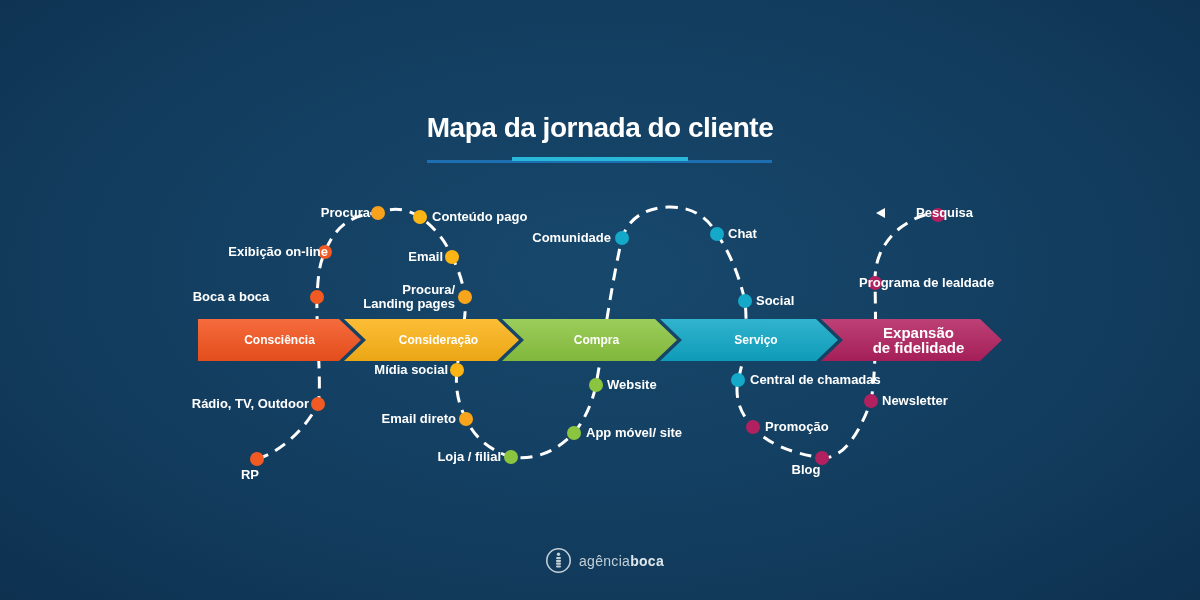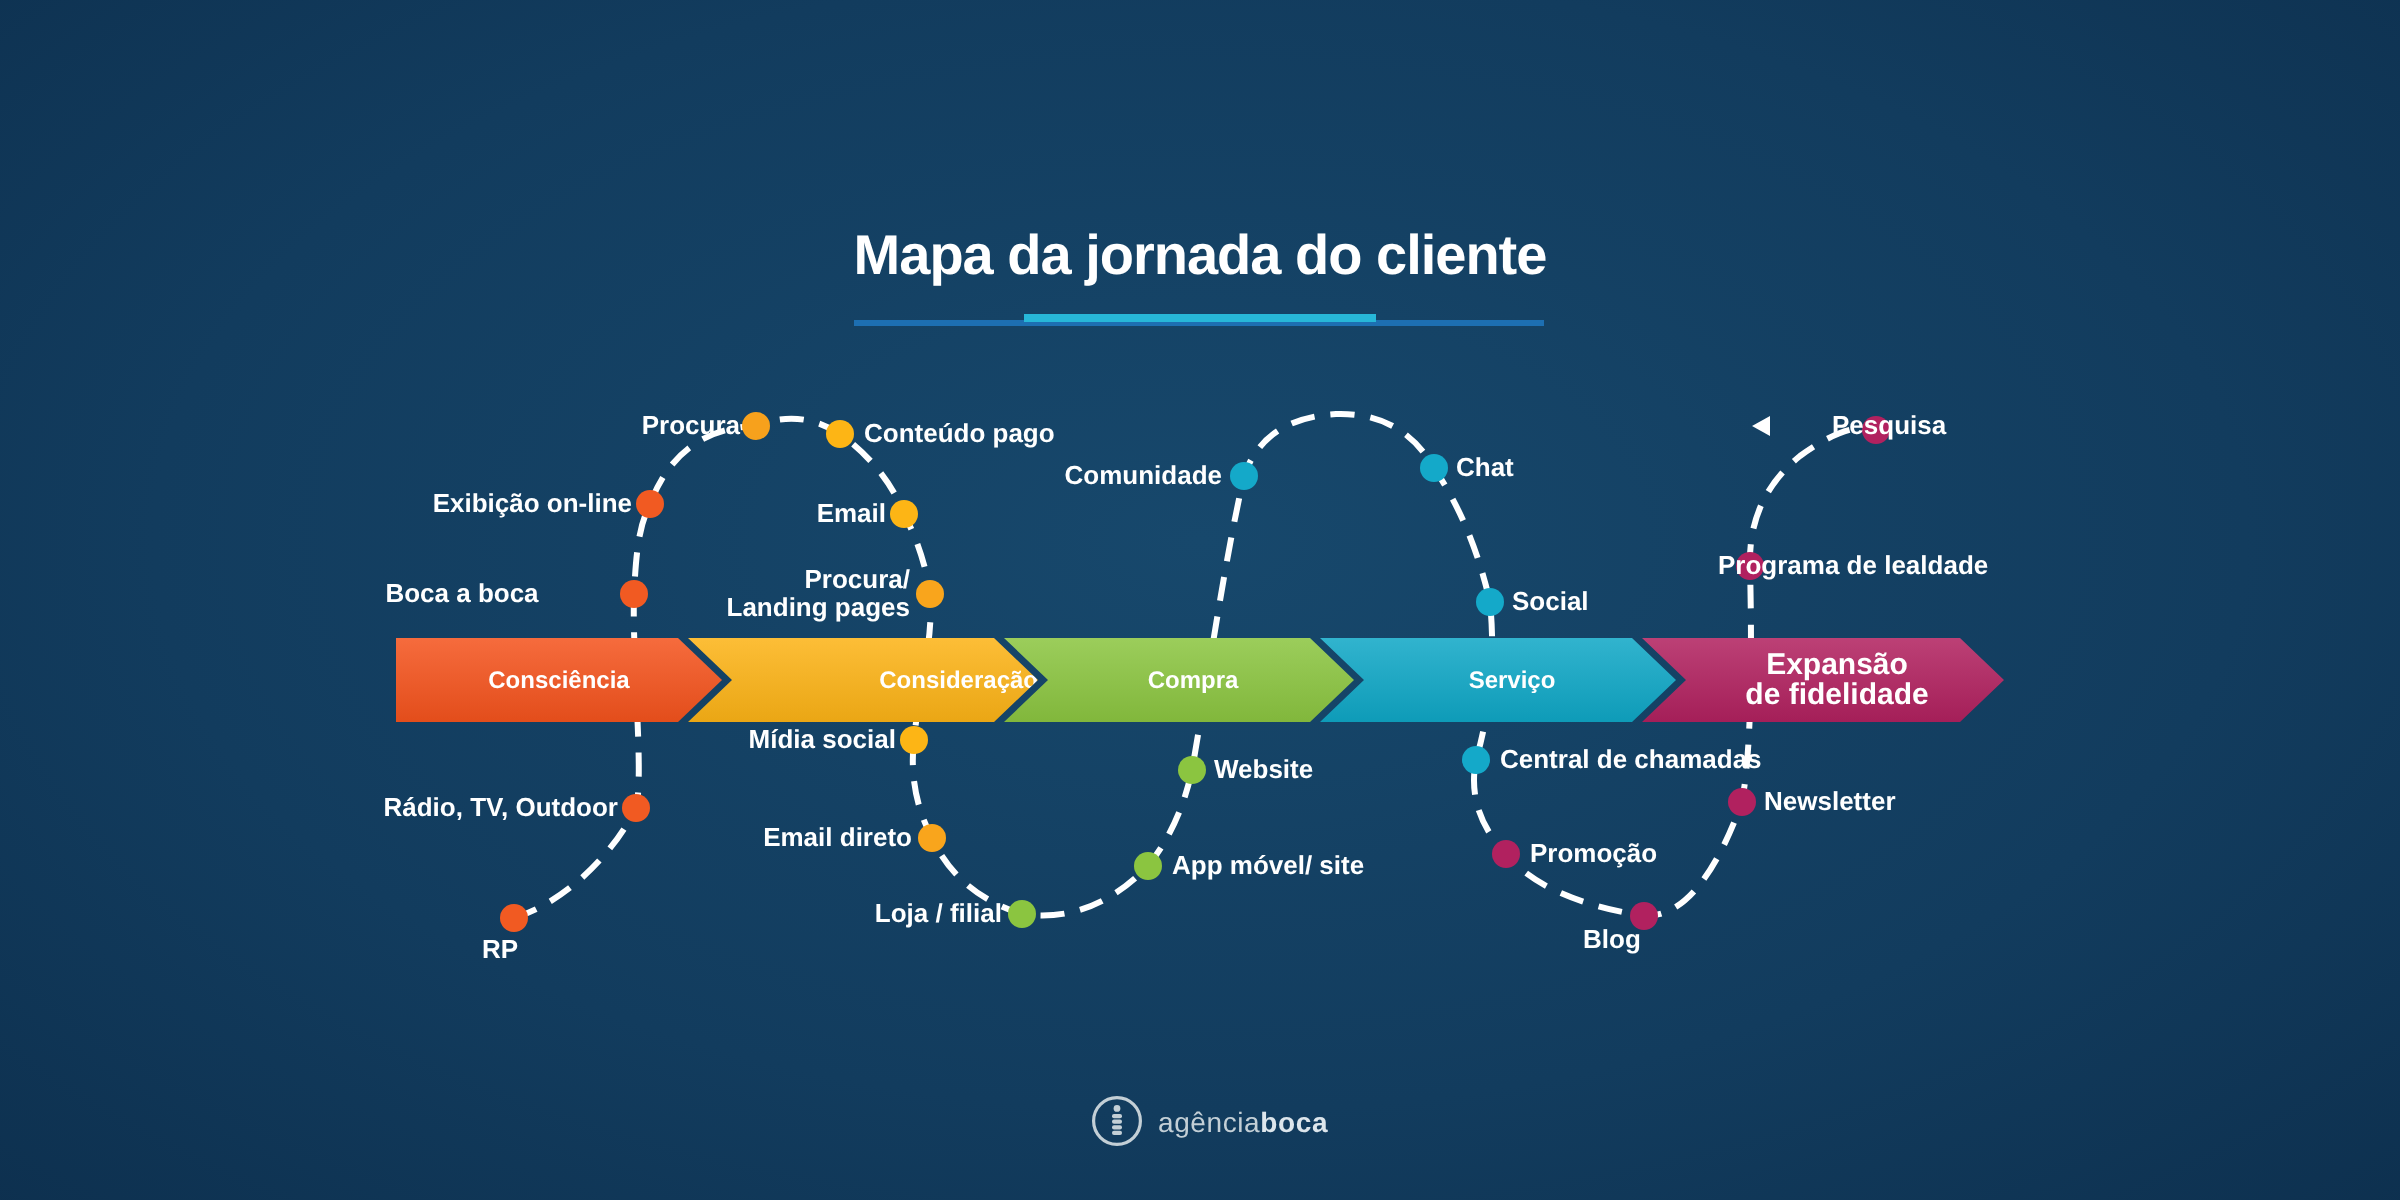--- a/index.html
+++ b/index.html
@@ -77,21 +77,21 @@
              Q850,459 871,401
              Q877,368 875,283
              Q874,249 900,228
              Q918,215 930,214" fill="none" stroke-width="3" stroke-dasharray="12 8" stroke="#ffffff"></path>
   </svg>
 
   <div class="stage stage-first" style="left: 198px; width: 163px; z-index: 6; background-color: rgb(244, 83, 29);">
     <i class="sheen"></i>
     <span>Consciência</span>
   </div>
-  <div class="stage stage-mid" style="left: 344px; width: 175px; z-index: 5; background-color: rgb(252, 179, 22); justify-content: flex-end;">
+  <div class="stage stage-mid" style="left: 344px; width: 175px; z-index: 5; background-color: rgb(252, 179, 22);">
     <i class="sheen"></i>
     <span>Consideração</span>
   </div>
   <div class="stage stage-mid" style="left: 660px; width: 178px; z-index: 3; background-color: rgb(15, 167, 198);">
     <i class="sheen"></i>
     <span>Serviço</span>
   </div>
   <div class="stage stage-mid" style="left: 502px; width: 175px; z-index: 4; background-color: rgb(139, 197, 64);">
     <i class="sheen"></i>
     <span>Compra</span>
@@ -105,21 +105,21 @@
   <span class="dot" style="left: 250px; top: 452px; background-color: rgb(241, 90, 34);"></span>
   <div class="tp-label al-c" style="left:227px;top:468px;width:46px;">RP</div>
 
   <span class="dot" style="left: 311px; top: 397px; background-color: rgb(241, 90, 34);"></span>
   <div class="tp-label al-r" style="left:159px;top:397px;width:150px;">Rádio, TV, Outdoor</div>
 
   <span class="dot" style="left: 310px; top: 290px; background-color: rgb(241, 90, 34);"></span>
   <div class="tp-label al-r" style="left:156px;top:290px;width:150px;text-align:center;">Boca a boca</div>
 
   <span class="dot" style="left: 318px; top: 245px; background-color: rgb(241, 90, 34);"></span>
-  <div class="tp-label al-r" style="left:166px;top:245px;width:150px;">Exibição on-line</div>
+  <div class="tp-label al-r" style="left:178px;top:245px;width:150px;">Exibição on-line</div>
 
   <span class="dot" style="left: 371px; top: 206px; background-color: rgb(247, 161, 28);"></span>
   <div class="tp-label al-r" style="left:270px;top:206px;width:100px;">Procura</div>
 
   <span class="dot" style="left: 413px; top: 210px; background-color: rgb(253, 181, 21);"></span>
   <div class="tp-label" style="left:432px;top:210px;width:160px;">Conteúdo pago</div>
 
   <span class="dot" style="left: 445px; top: 250px; background-color: rgb(253, 181, 21);"></span>
   <div class="tp-label al-r" style="left:343px;top:250px;width:100px;">Email</div>
 

